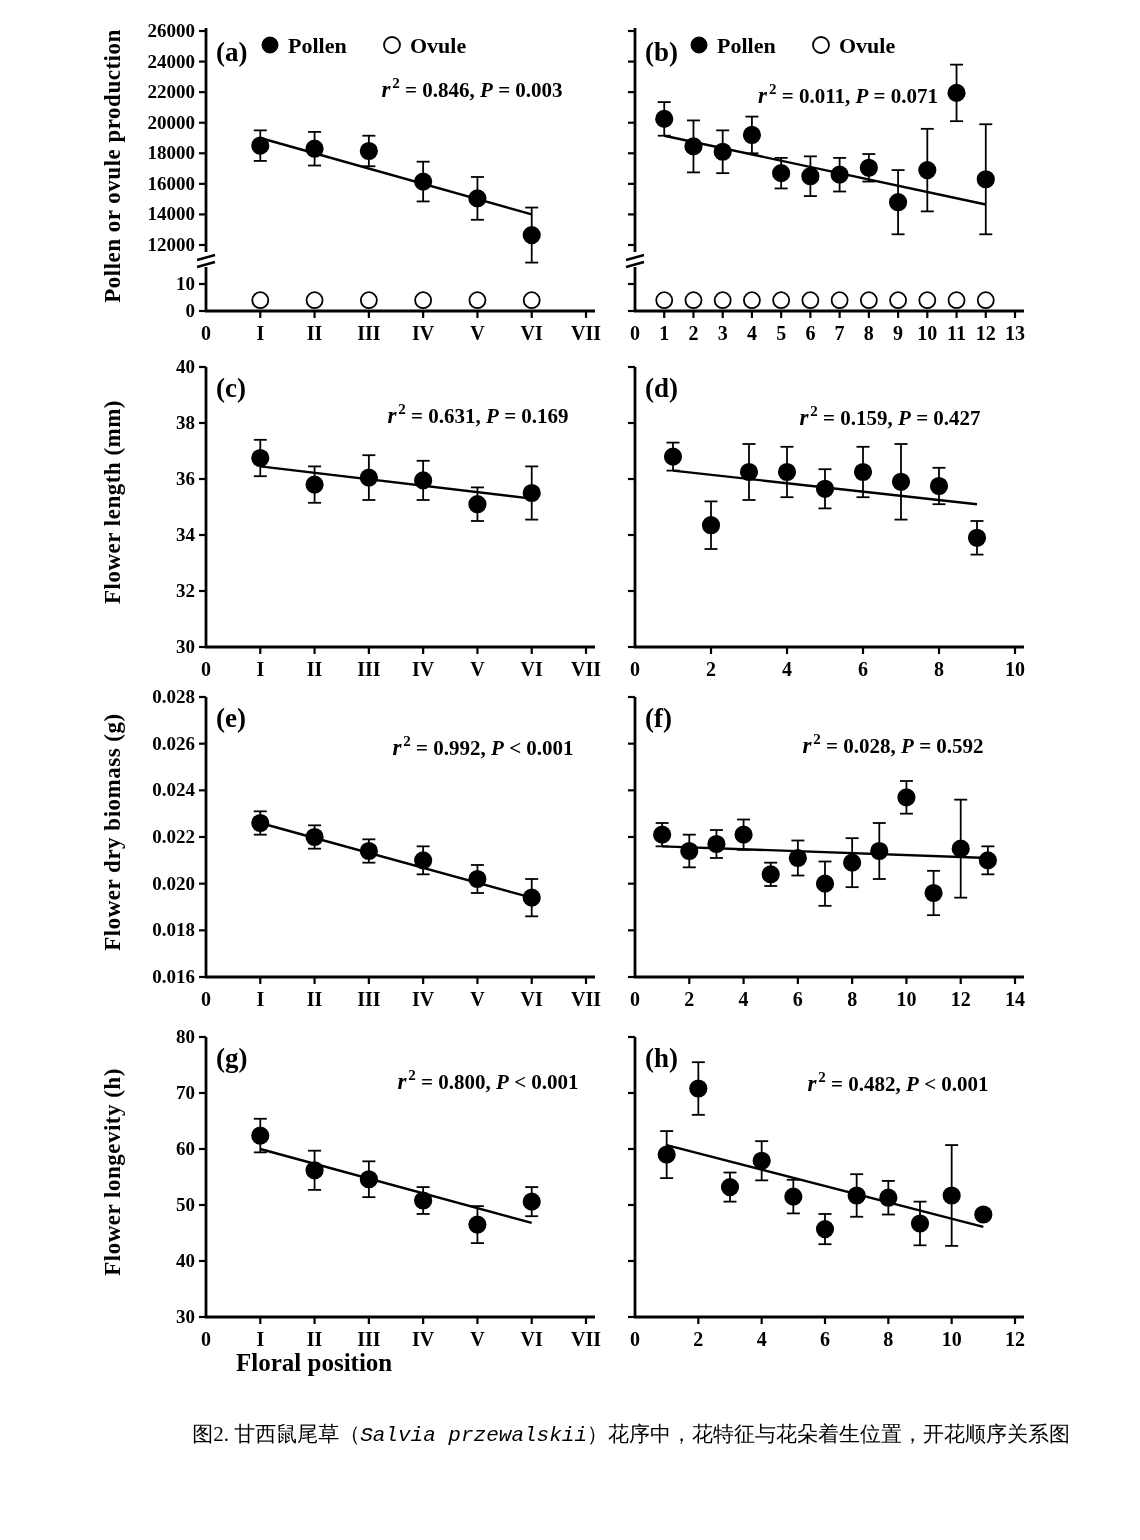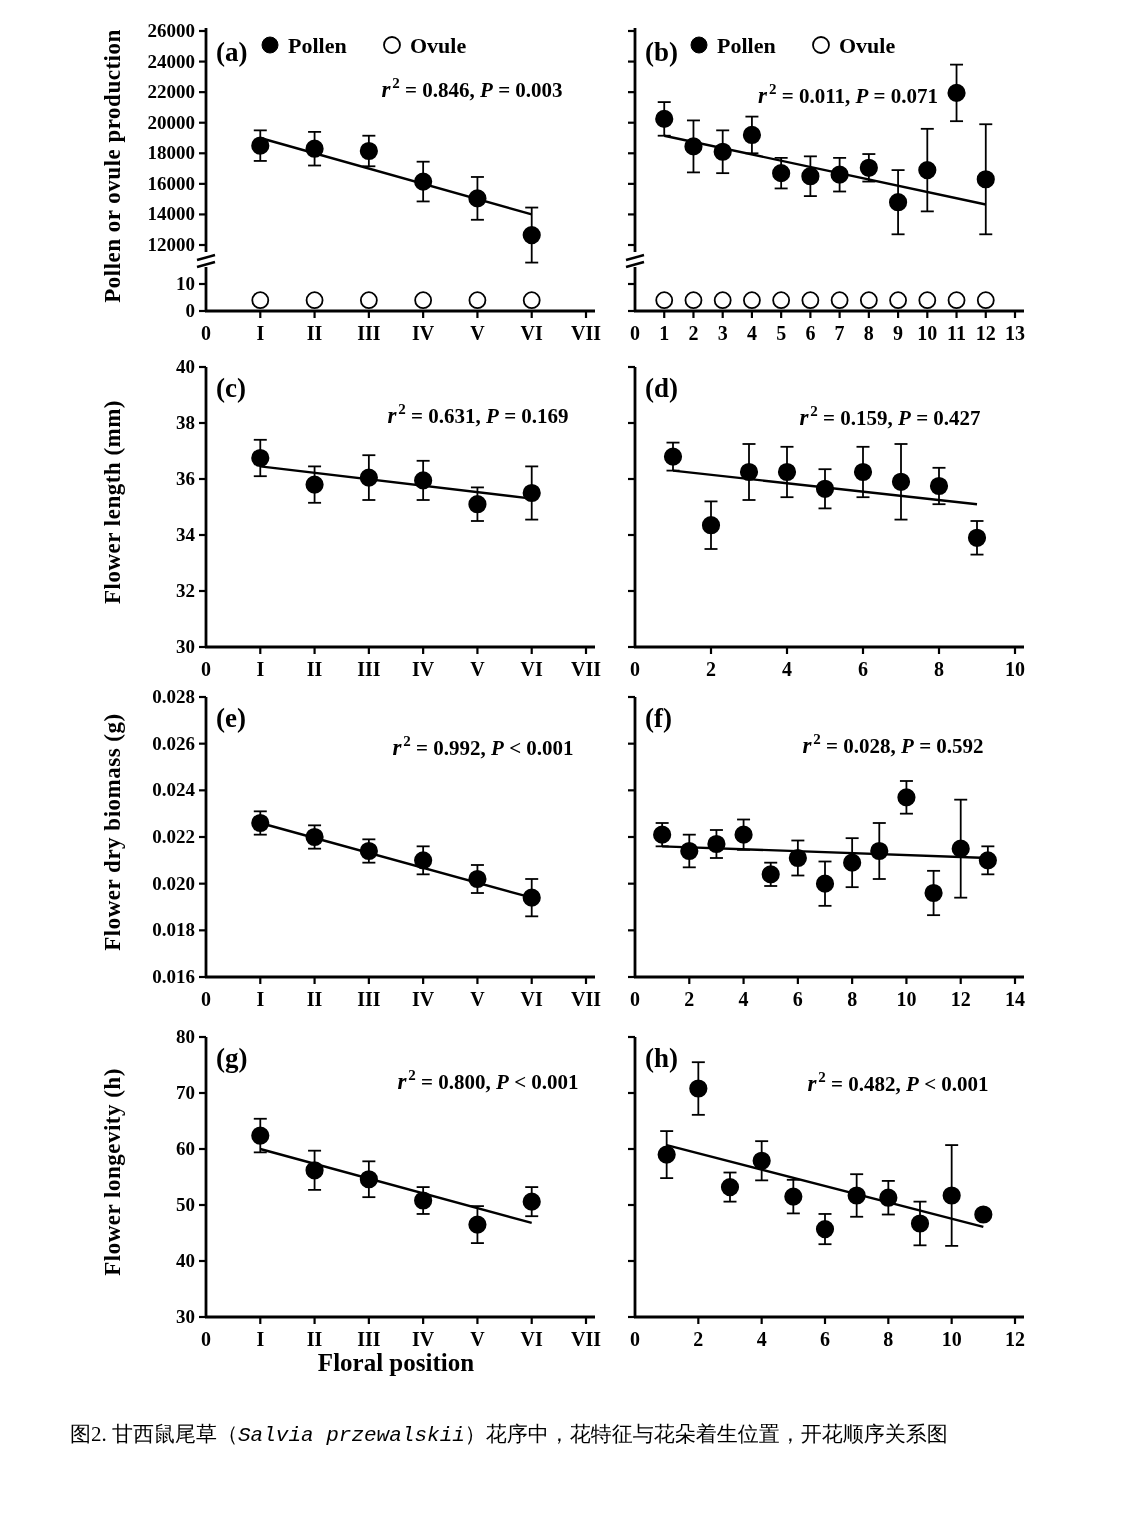--- a/index.html
+++ b/index.html
@@ -1,22 +1,22 @@
 <!DOCTYPE html>
 <html><head>
 <meta charset="utf-8">
 <style>
   html,body{margin:0;padding:0;background:#ffffff;}
   .canvas{position:relative;width:1140px;height:1540px;background:#ffffff;overflow:hidden;
           font-family:"Liberation Serif","DejaVu Serif",serif;color:#000;}
   .panel{position:absolute;overflow:visible;}
   .ylabel{position:absolute;width:290px;height:34px;display:flex;align-items:center;justify-content:center;
           transform:rotate(-90deg);font-weight:bold;font-size:23px;white-space:nowrap;letter-spacing:0.5px;}
-  .xtitle{position:absolute;width:320px;text-align:center;font-weight:bold;font-size:25px;}
-  .caption{position:absolute;left:70px;width:1000px;top:1420px;text-align:left;font-size:21px;
+  .xtitle{position:absolute;width:320px;text-align:left;font-weight:bold;font-size:25px;}
+  .caption{position:absolute;left:70px;width:1000px;top:1420px;text-align:right;font-size:21px;
            font-family:"Liberation Serif","DejaVu Serif",serif;}
   .caption .species{font-style:italic;font-family:"Liberation Mono","DejaVu Sans Mono",monospace;}
 </style>
 </head>
 <body>
 
 <div class="canvas">
 
   <div class="ylabel" style="left:-32px;top:149px;">Pollen or ovule production</div>
   <div class="ylabel" style="left:-32px;top:485px;">Flower length (mm)</div>

